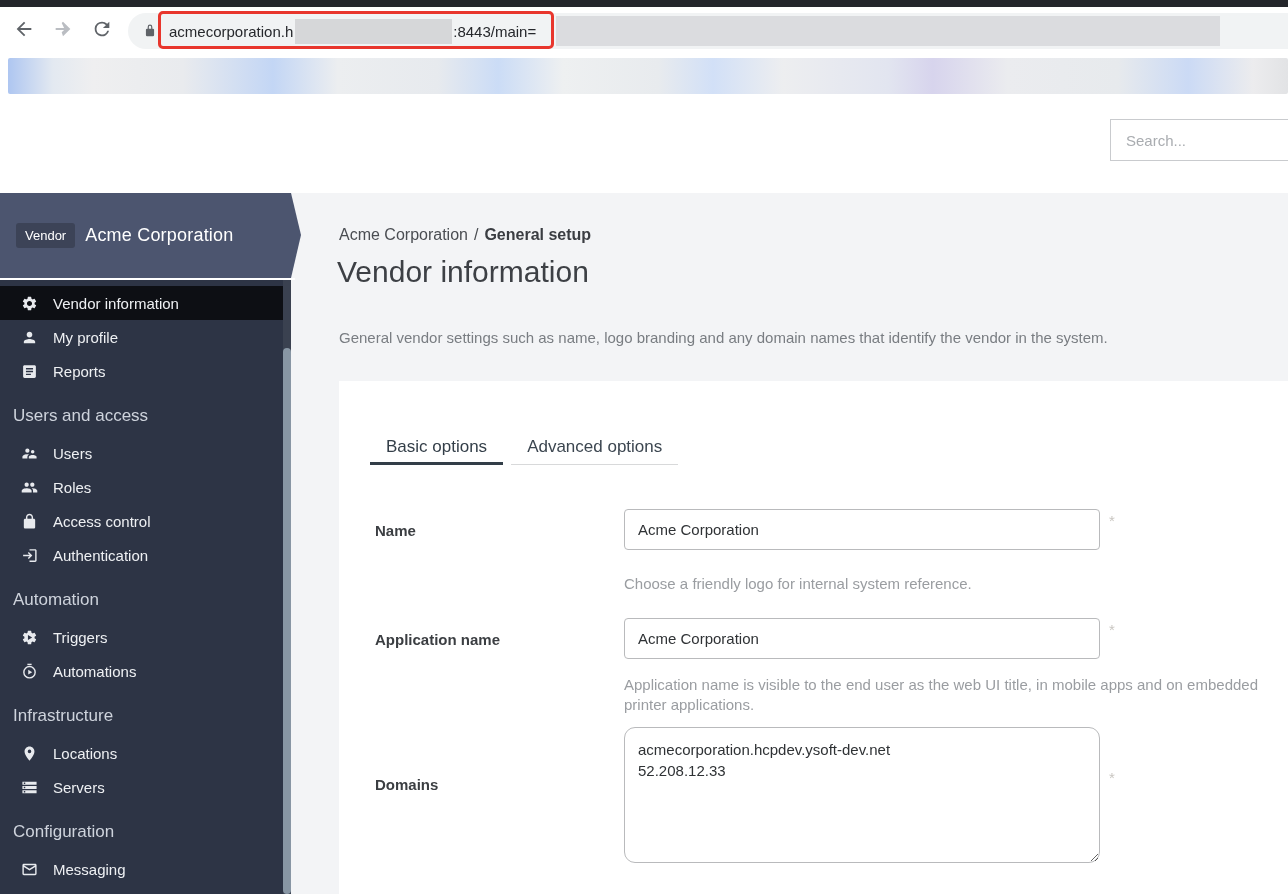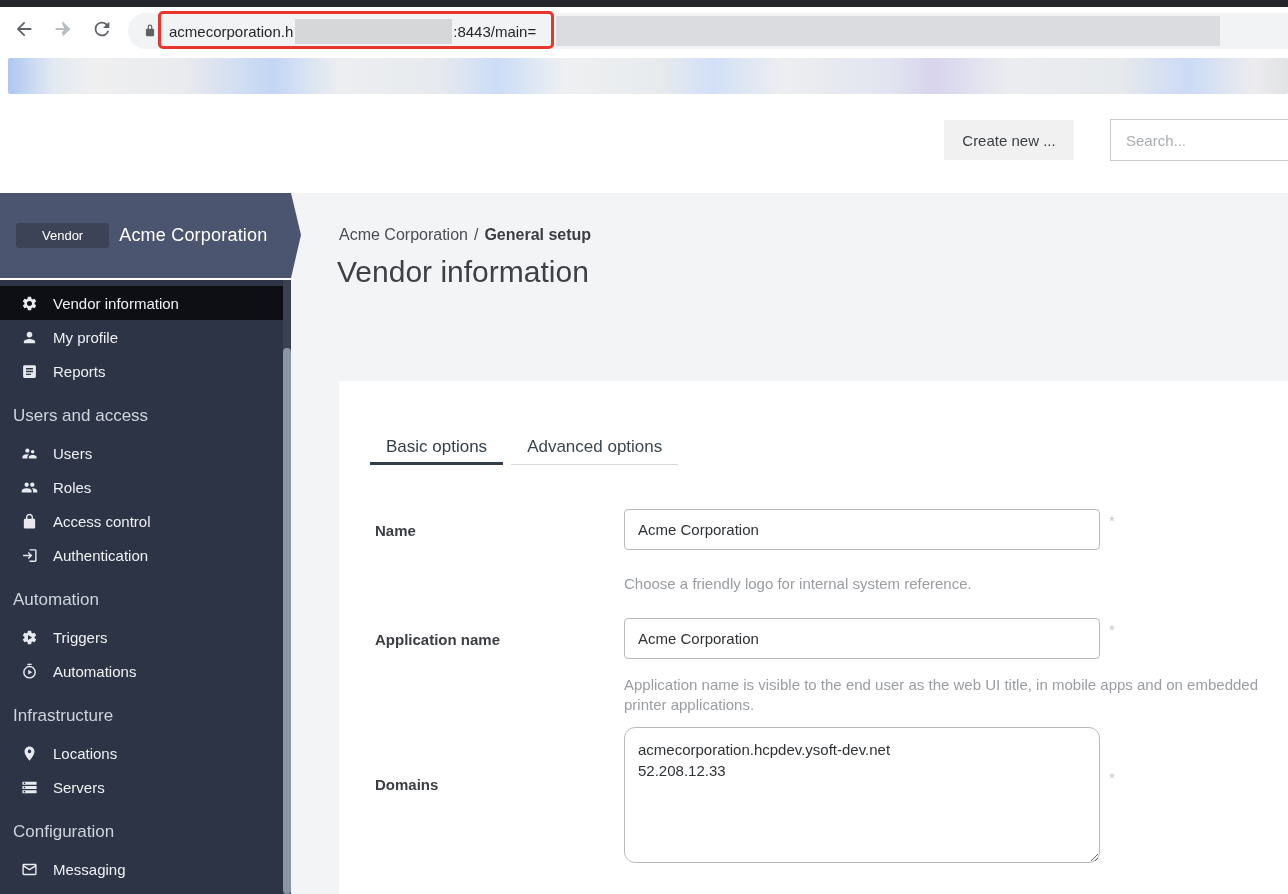--- a/index.html
+++ b/index.html
@@ -51,21 +51,21 @@
   
   .app { position:absolute; left:0; top:193px; width:1288px; height:701px; background:#f3f4f6; }
   
   .sidebar { position:absolute; left:0; top:0; width:291px; height:701px; background:#2d3445; }
   .sidebar-header {
     position:absolute; left:0; top:0; width:301px; height:85px; background:#4c556f;
     clip-path:polygon(0 0, 291px 0, 301px 42px, 291px 85px, 0 85px);
     display:flex; align-items:center; padding-left:16px; z-index:2;
   }
   .vendor-badge {
-    background:#3c4357; color:#fff; font-size:13px; padding:5px 26px; border-radius:3px;
+    background:#3c4357; color:#fff; font-size:13px; padding:5px 9px; border-radius:3px;
     margin-right:10px; flex:none;
   }
   .vendor-name { color:#fff; font-size:18px; letter-spacing:.2px; }
   .header-sep { position:absolute; left:0; top:85px; width:295px; height:2px; background:#fff; z-index:3; }
   .sb-nav { position:absolute; left:0; top:87px; width:283px; padding-top:6px; }
   .nav-item {
     height:34px; display:flex; align-items:center; padding-left:21px;
     color:#eef0f3; font-size:15px; cursor:pointer;
   }
   .nav-item.active { background:#0d0f14; }
@@ -135,21 +135,20 @@
       <span class="redact-a"></span>
       <span class="url-text port">:8443/main=</span>
     </div>
     <div class="redact-b"></div>
     <div class="url-highlight"></div>
   </div>
 
   <div class="bookmarks-strip"></div>
 
   <div class="page-header">
-    <button class="create-new">Create new ...</button>
     <input class="search-input" type="text" placeholder="Search..." style="">
   </div>
 
   <div class="app">
 
     <aside class="sidebar">
       <div class="sidebar-header">
         <span class="vendor-badge">Vendor</span>
         <span class="vendor-name">Acme Corporation</span>
       </div>
@@ -251,20 +250,21 @@
       <div class="sb-thumb"></div>
     </aside>
 
     <main class="content">
 
       <div class="breadcrumb">
         <span class="crumb-parent">Acme Corporation</span><span class="crumb-sep">/</span><span class="crumb-current">General setup</span>
       </div>
 
       <h1 class="page-title">Vendor information</h1>
+      <p class="page-desc">General vendor settings such as name, logo branding and any domain names that identify the vendor in the system.</p>
 
       <div class="card">
 
         <div class="tabs">
           <div class="tab active">
             <span>Basic options</span>
           </div>
           <div class="tab inactive">
             <span>Advanced options</span>
           </div>

